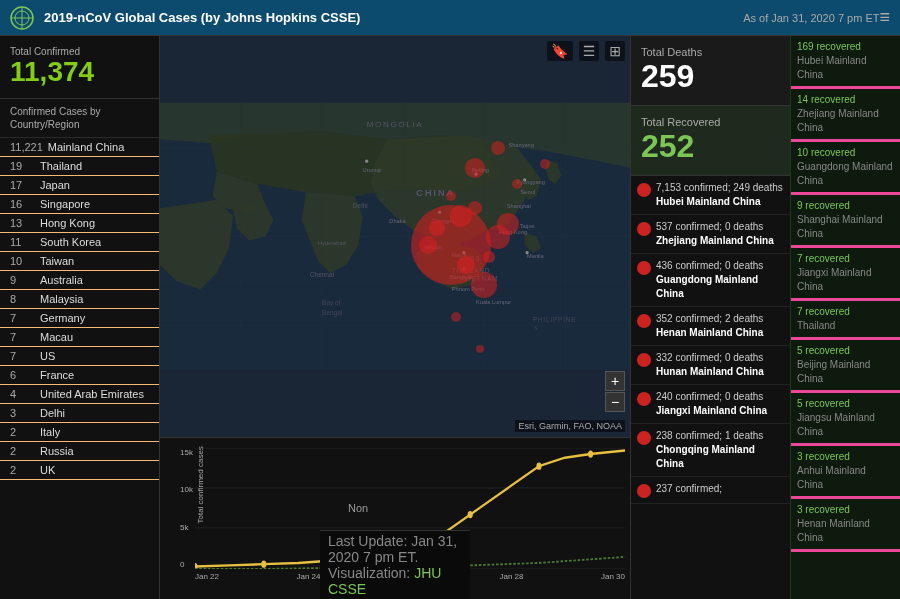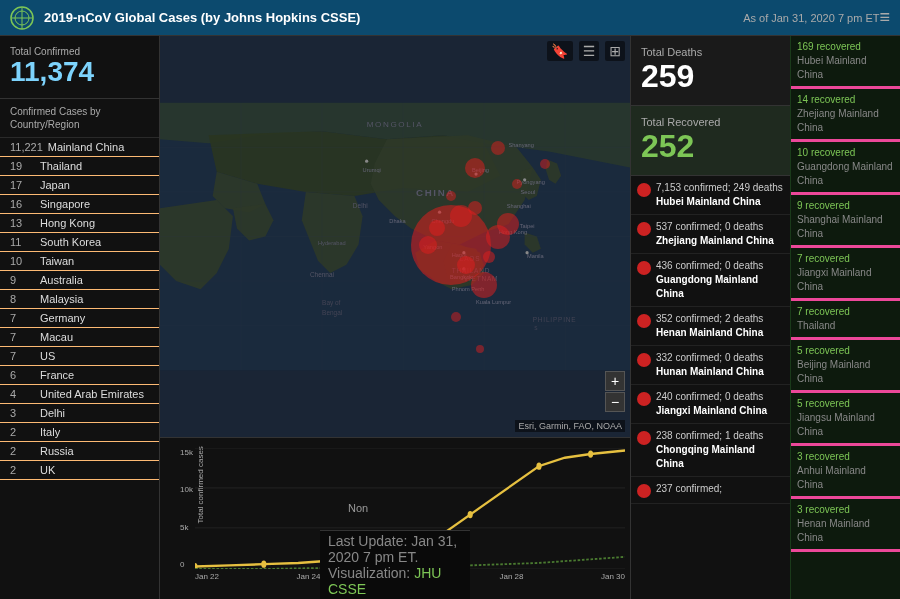--- a/index.html
+++ b/index.html
@@ -67,21 +67,21 @@
       padding: 10px;
       border-bottom: 1px solid #333;
     }
     .confirmed-total .label {
       font-size: 10px;
       color: #aaa;
     }
     .confirmed-total .number {
       font-size: 28px;
       font-weight: bold;
-      color: #7dd3fc;
+      color: #84cc16;
       line-height: 1.1;
     }
 
     .country-list-header {
       padding: 6px 10px;
       font-size: 10px;
       color: #aaa;
       border-bottom: 1px solid #2a2a2a;
       line-height: 1.3;
     }

